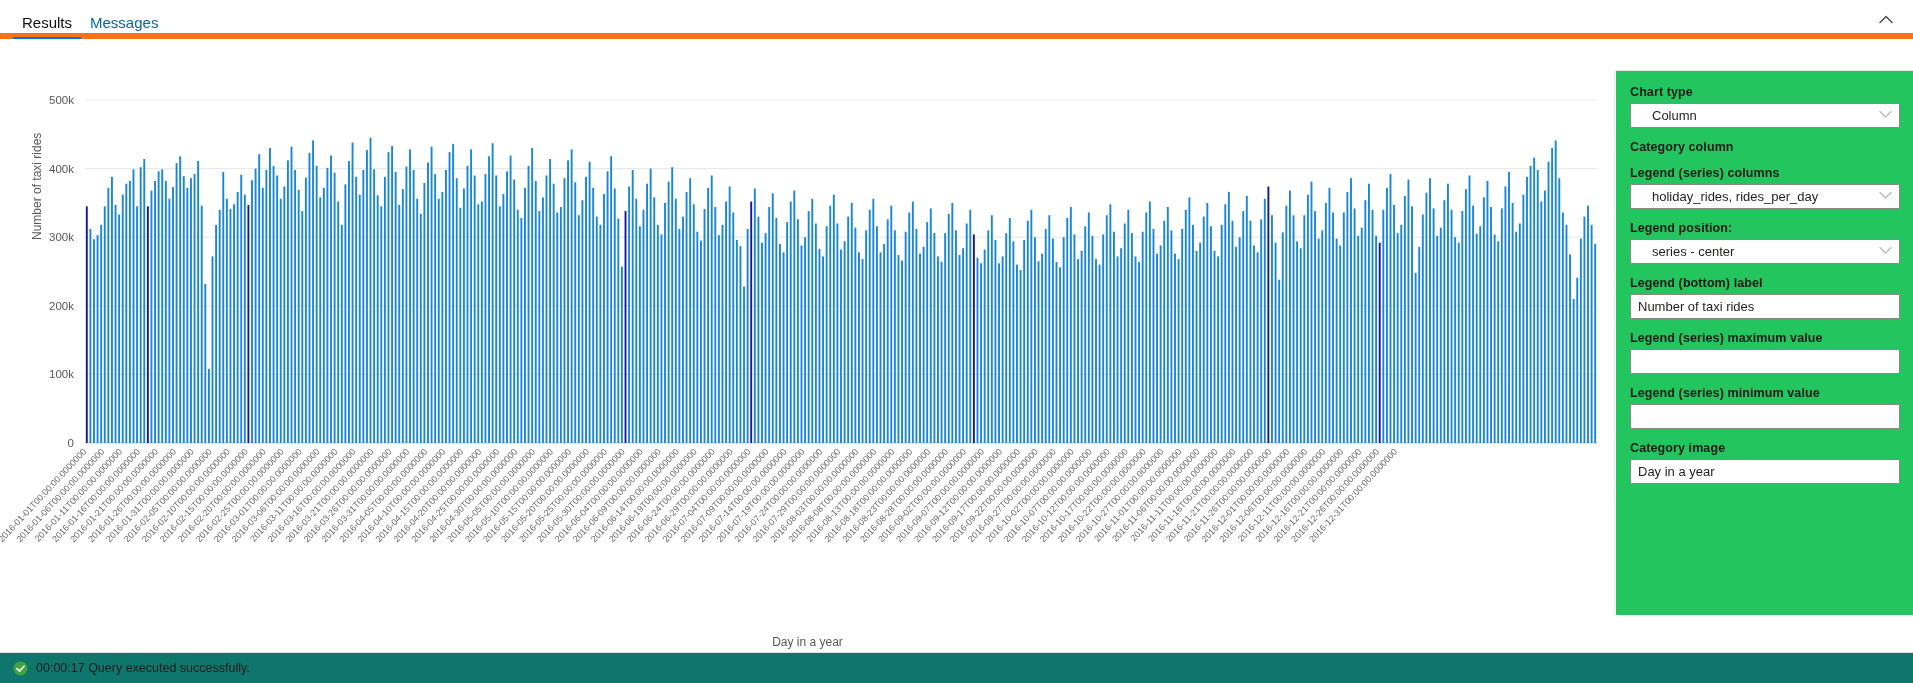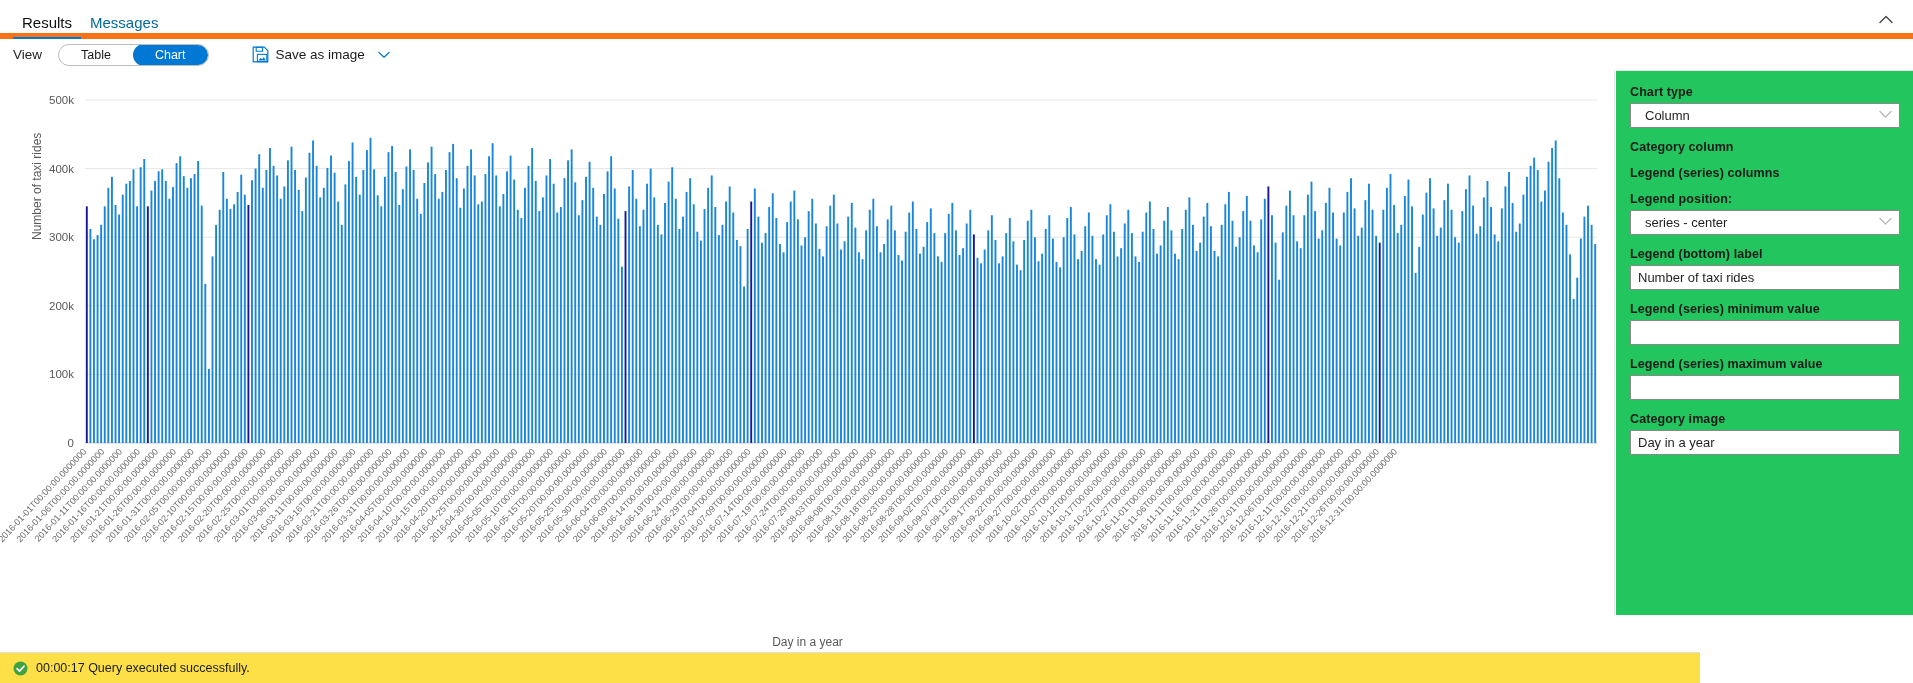--- a/index.html
+++ b/index.html
@@ -67,21 +67,21 @@
     border-top:1px solid #e8e8e8;
   }
   .fld { margin-bottom:12px; }
   .fld label {
     display:block; font-size:12.5px; color:#1b1b1b; font-weight:600;
     margin-bottom:4px; letter-spacing:0.1px;
   }
   .selbox {
     position:relative; width:270px; height:25px;
     border:1px solid #8a8886; background:#fff; border-radius:1px;
-    display:flex; align-items:center; padding:0 26px 0 14px;
+    display:flex; align-items:center; padding:0 26px 0 21px;
     font-size:13px; color:#201f1e; cursor:pointer; white-space:nowrap;
     overflow:hidden;
   }
   .selbox .arrow { position:absolute; right:7px; top:6px; }
   .txtbox {
     width:270px; height:25px; border:1px solid #8a8886; background:#fff;
     border-radius:1px; display:flex; align-items:center; padding:0 7px;
     font-size:13px; color:#201f1e;
   }
   .txtbox.empty { color:#a19f9d; }
@@ -99,22 +99,22 @@
   .legend {
     position:absolute; left:0; top:600px; width:1615px;
     display:flex; justify-content:center; align-items:center; gap:40px;
   }
   .legend .item { display:flex; align-items:center; gap:8px; cursor:pointer; }
   .legend .dot { width:11px; height:11px; border-radius:50%; }
   .legend .nm { font-size:12.5px; color:#1b1b1b; }
 
   
   .statusbar {
-    position:absolute; left:0; top:652px; width:1700px; height:31px;
-    background:#fde047; border-top:1px solid #e1dfdd;
+    position:absolute; left:0; top:652px; width:1913px; height:31px;
+    background:#0f766e; border-top:1px solid #e1dfdd;
     display:flex; align-items:center; padding-left:13px; gap:8px;
   }
   .statusbar .txt { font-size:12.5px; color:#1b1b1b; }
   svg { display:block; }
 </style>
 </head>
 <body>
 
 <div id="app">
 
@@ -123,39 +123,20 @@
       <div class="tab active">Results</div>
       <div class="tab inactive">Messages</div>
     </div>
     <div class="collapse-btn">
       <svg width="14" height="9" viewBox="0 0 14 9">
         <path d="M1 7.5 L7 1.5 L13 7.5" fill="none" stroke="#484644" stroke-width="1.4" stroke-linecap="round" stroke-linejoin="round"></path>
       </svg>
     </div>
   </div>
 
-  <div class="toolbar">
-    <span class="view-label">View</span>
-    <div class="segmented">
-      <div class="seg">Table</div>
-      <div class="seg on">Chart</div>
-    </div>
-    <div class="savebar">
-      <svg width="17" height="17" viewBox="0 0 17 17">
-        <path d="M1.2 1.2h11.1l3.5 3.5v11.1H1.2z" fill="none" stroke="#0078d4" stroke-width="1.2"></path>
-        <path d="M4.2 1.2h6.4v4.1H4.2z" fill="none" stroke="#0078d4" stroke-width="1.1"></path>
-        <rect x="5.4" y="8.4" width="9.4" height="7.2" fill="#fff" stroke="#0078d4" stroke-width="1.1"></rect>
-        <path d="M6.4 14.4l2.2-2.7 1.5 1.7 1.7-2.3 2 3.3z" fill="#0078d4"></path>
-      </svg>
-      <span class="lbl">Save as image</span>
-      <svg class="chev-sm" width="12" height="8" viewBox="0 0 12 8">
-        <path d="M1 1.5 L6 6.2 L11 1.5" fill="none" stroke="#0078d4" stroke-width="1.2" stroke-linecap="round" stroke-linejoin="round"></path>
-      </svg>
-    </div>
-  </div>
 
   <div class="chartpane">
     <div class="ylabel">Number of taxi rides</div>
     <svg id="chart-svg" width="1615" height="560" viewBox="0 0 1615 560">
         <line x1="85" y1="373" x2="1597" y2="373" stroke="#c8c8c8" stroke-width="1"></line>
         <text x="74" y="377" text-anchor="end" font-family="&quot;Liberation Sans&quot;, sans-serif" font-size="11.5" fill="#595959">0</text>
         <line x1="85" y1="304.4" x2="1597" y2="304.4" stroke="#e6e6e6" stroke-width="1"></line>
         <text x="74" y="308.4" text-anchor="end" font-family="&quot;Liberation Sans&quot;, sans-serif" font-size="11.5" fill="#595959">100k</text>
         <line x1="85" y1="235.79999999999998" x2="1597" y2="235.79999999999998" stroke="#e6e6e6" stroke-width="1"></line>
         <text x="74" y="239.79999999999998" text-anchor="end" font-family="&quot;Liberation Sans&quot;, sans-serif" font-size="11.5" fill="#595959">200k</text>
@@ -682,44 +663,50 @@
         <svg class="arrow" width="13" height="9" viewBox="0 0 13 9">
           <path d="M1 1.5 L6.5 7 L12 1.5" fill="none" stroke="#b9b9b9" stroke-width="1.3" stroke-linecap="round" stroke-linejoin="round"></path>
           </svg>
       </div>
     </div>
     <div class="fld">
       <label>Category column</label>
     </div>
     <div class="fld">
       <label>Legend (series) columns</label>
+      <div class="selbox">
+        <span>holiday_rides, rides_per_day</span>
+        <svg class="arrow" width="13" height="9" viewBox="0 0 13 9">
+          <path d="M1 1.5 L6.5 7 L12 1.5" fill="none" stroke="#b9b9b9" stroke-width="1.3" stroke-linecap="round" stroke-linejoin="round"></path>
+          </svg>
+      </div>
     </div>
     <div class="fld">
       <label>Legend position:</label>
       <div class="selbox">
         <span>series - center</span>
         <svg class="arrow" width="13" height="9" viewBox="0 0 13 9">
           <path d="M1 1.5 L6.5 7 L12 1.5" fill="none" stroke="#b9b9b9" stroke-width="1.3" stroke-linecap="round" stroke-linejoin="round"></path>
           </svg>
       </div>
     </div>
     <div class="fld">
       <label>Legend (bottom) label</label>
       <div class="txtbox">
         <span>Number of taxi rides</span>
       </div>
     </div>
     <div class="fld">
-      <label>Legend (series) minimum value</label>
+      <label>Legend (series) maximum value</label>
       <div class="txtbox empty">
         <span></span>
       </div>
     </div>
     <div class="fld">
-      <label>Legend (series) maximum value</label>
+      <label>Legend (series) minimum value</label>
       <div class="txtbox empty">
         <span></span>
       </div>
     </div>
     <div class="fld">
       <label>Category image</label>
       <div class="txtbox">
         <span>Day in a year</span>
       </div>
     </div>

